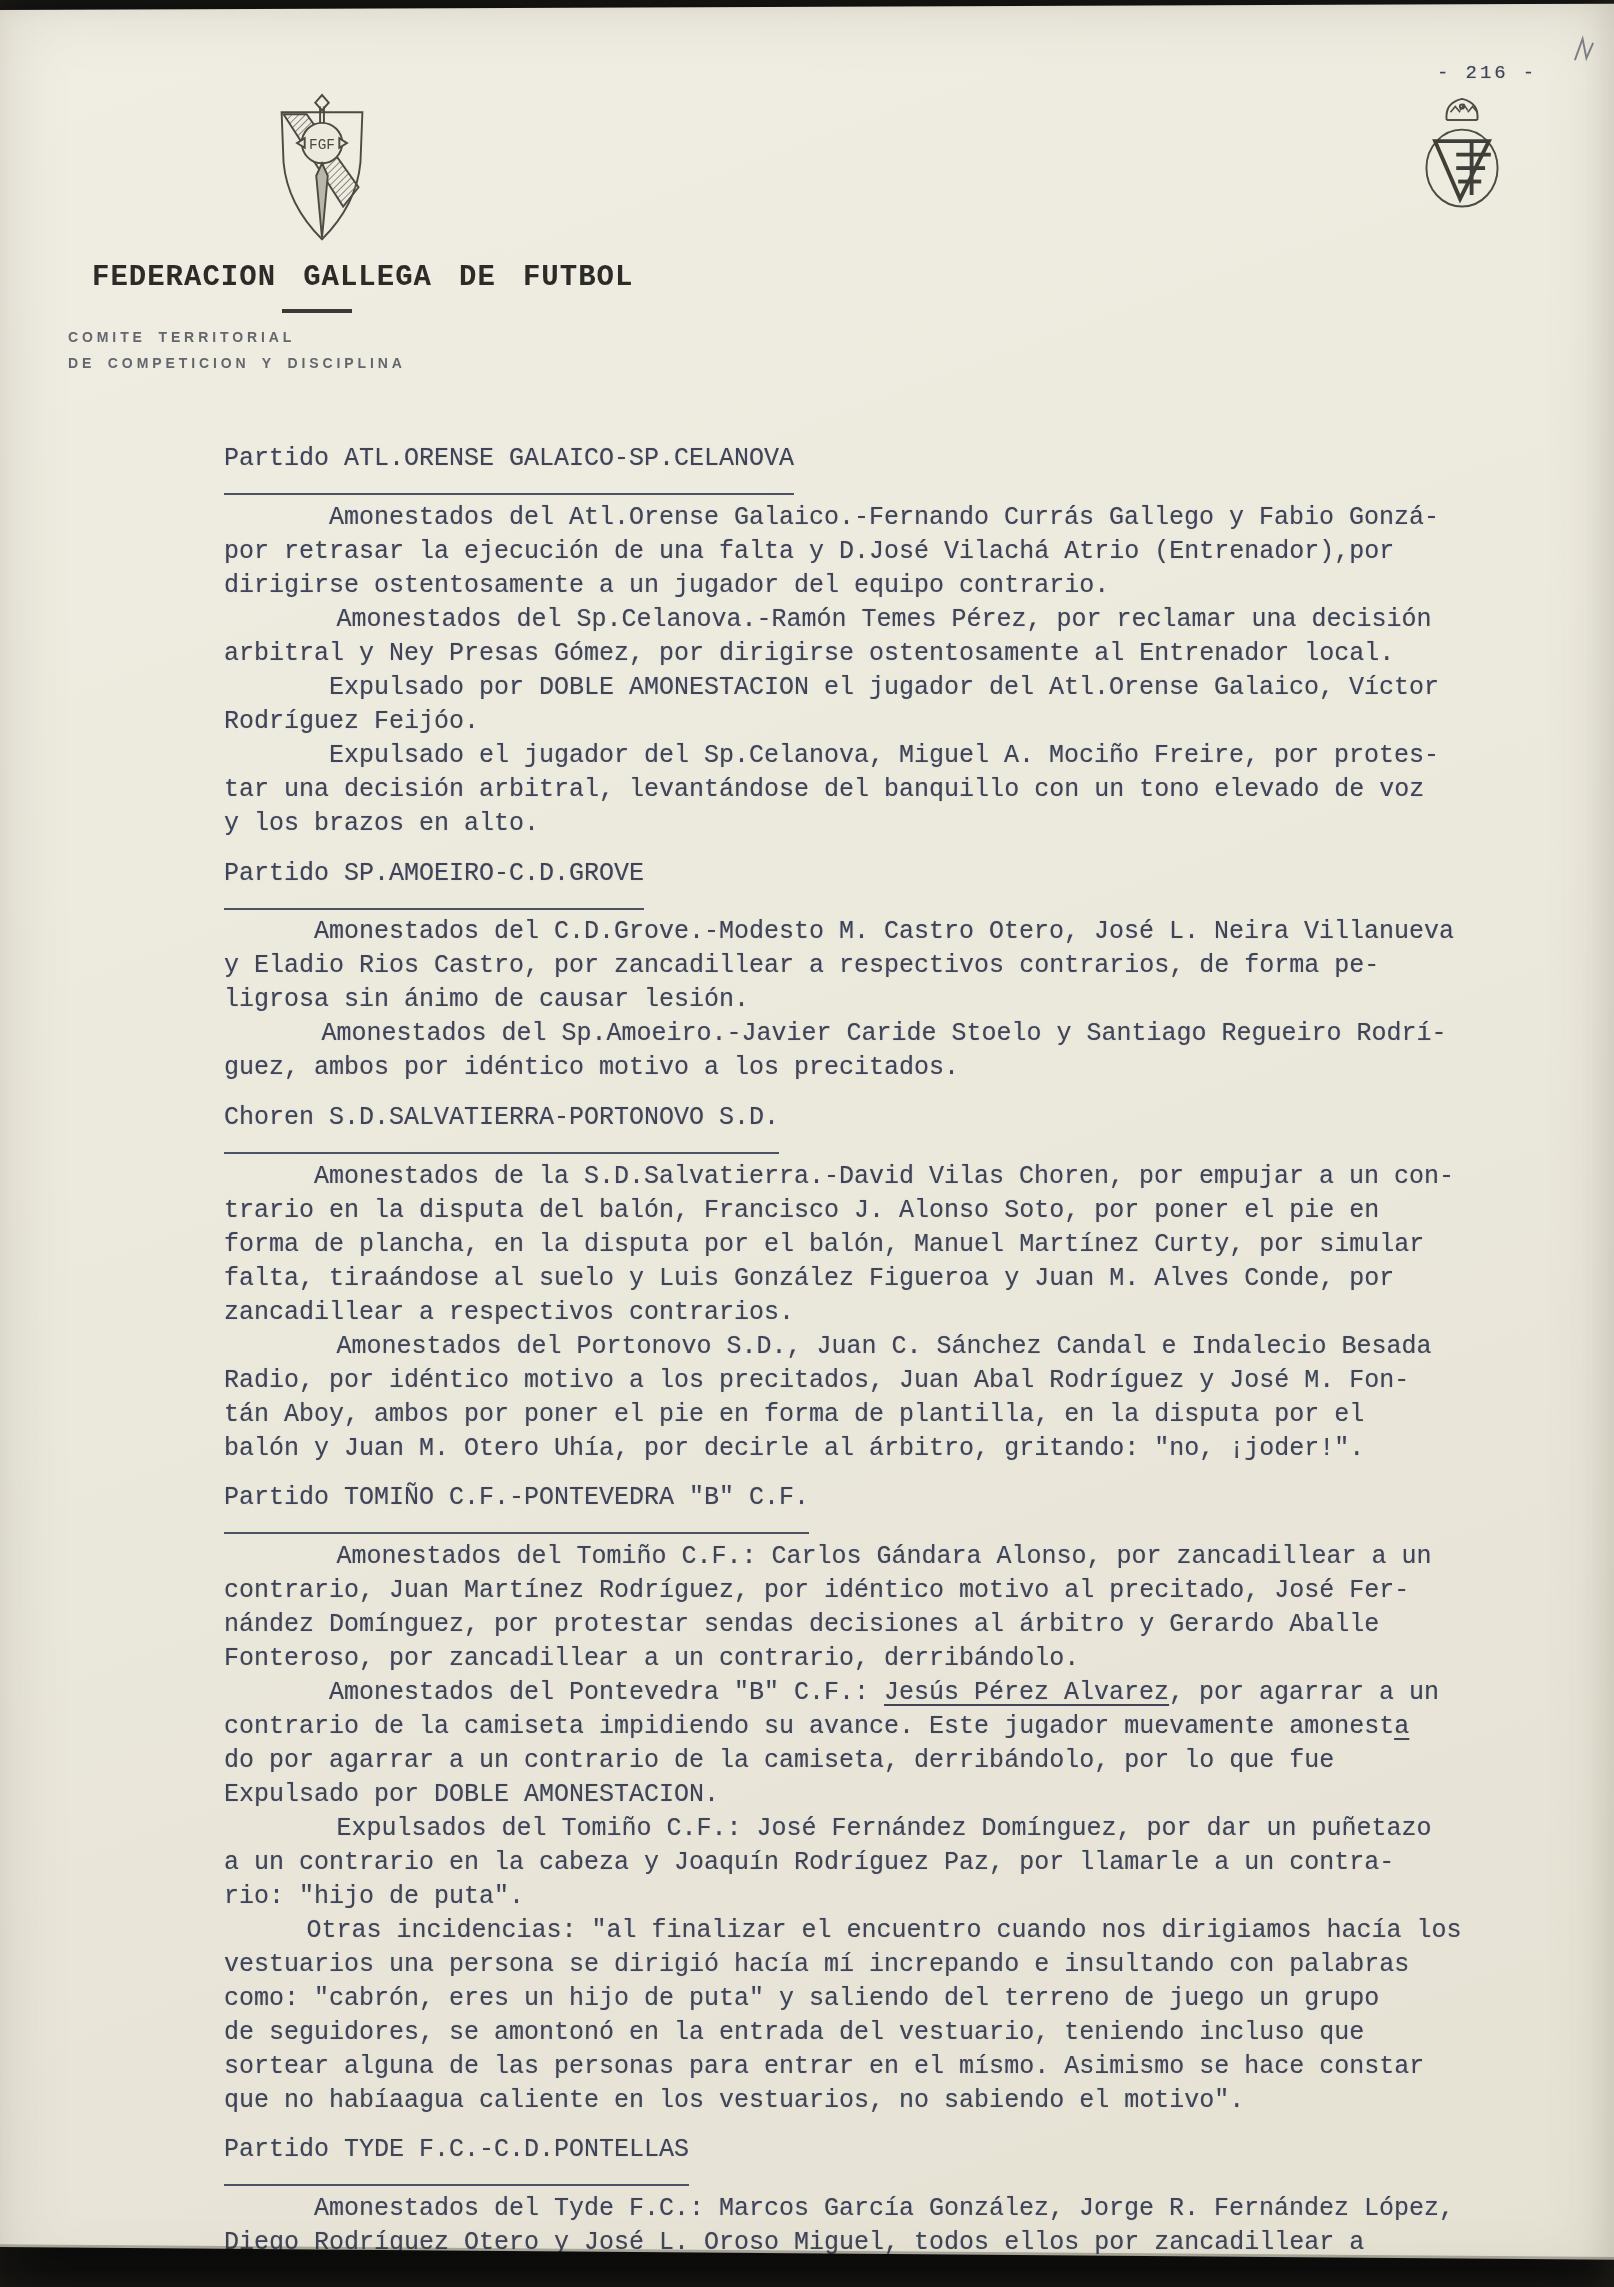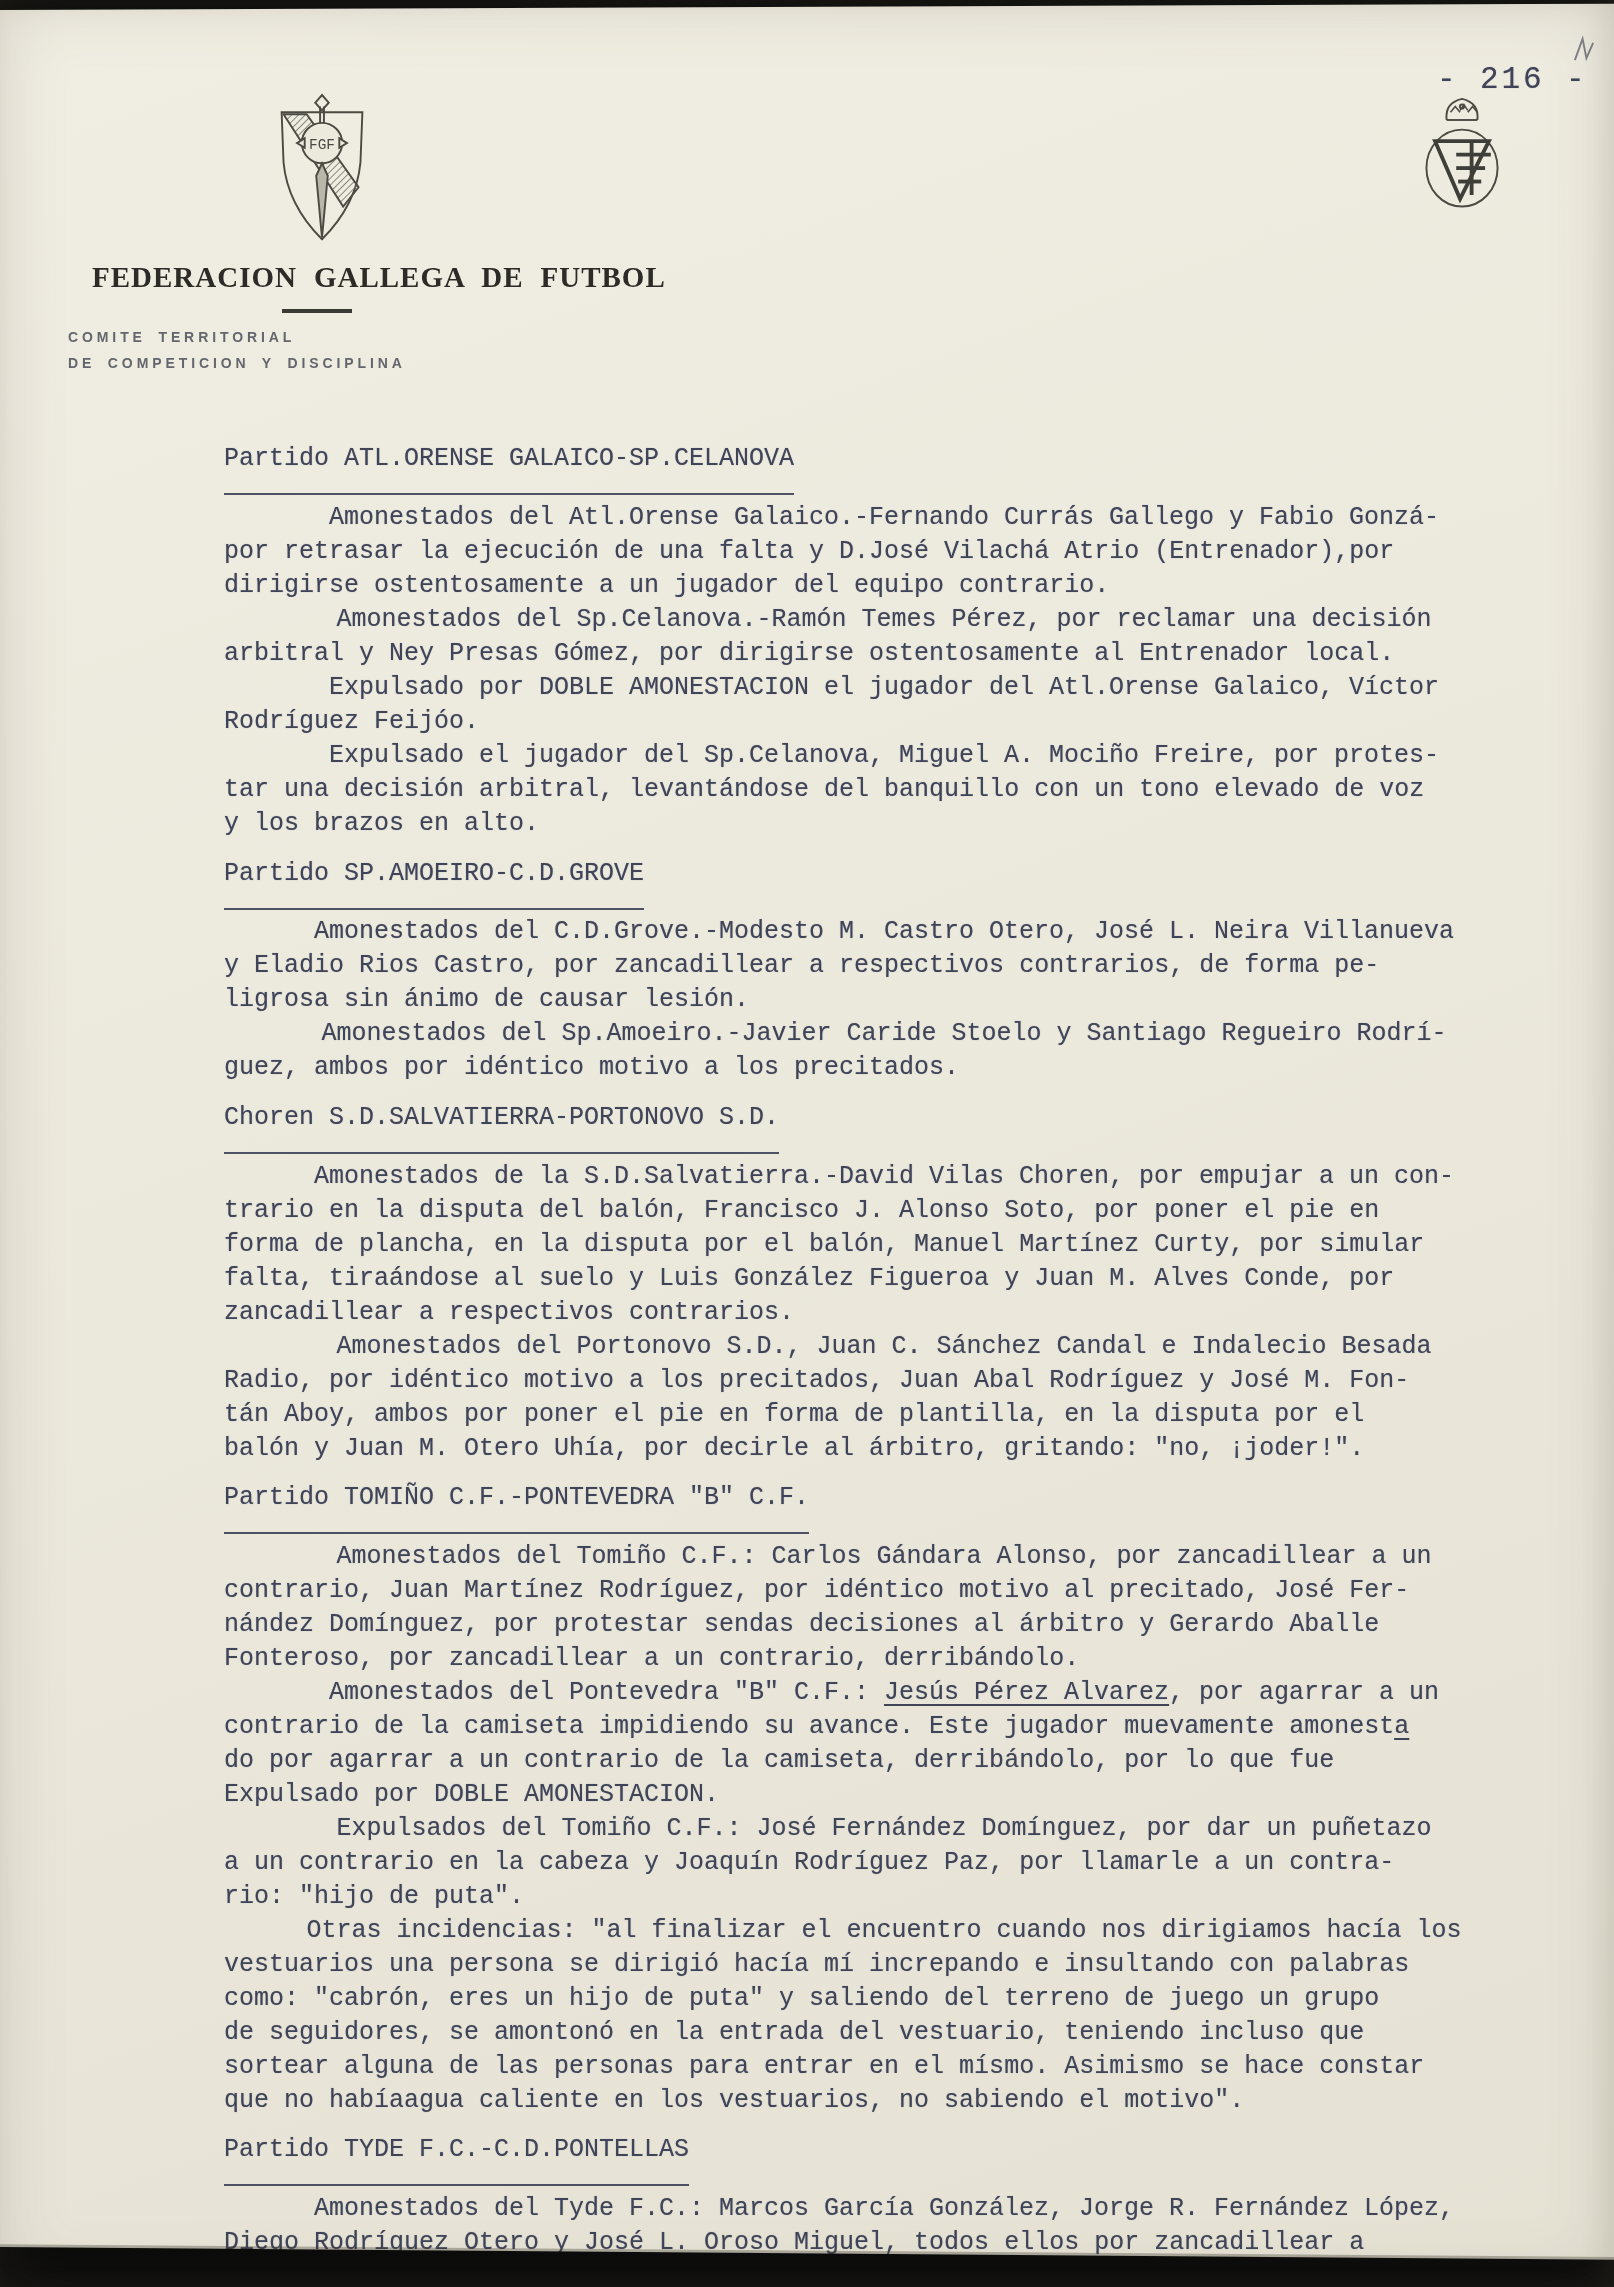--- a/index.html
+++ b/index.html
@@ -18,27 +18,27 @@
     position:absolute;left:-19.3px;top:-17.4px;width:1661px;height:27px;
     background:#0a0a0a;transform:rotate(-0.22deg);transform-origin:left bottom;
   }
   .scan-band-bottom{
     position:absolute;left:-19.3px;bottom:-13.5px;width:1661px;height:41px;
     background:#0a0a0a;transform:rotate(0.45deg);transform-origin:right bottom;
     box-shadow:0 -2.9px 0 rgba(60,58,50,.35);
   }
   .page-number{
     position:absolute;left:1437px;top:62px;
-    font-size:31px;letter-spacing:2.9px;color:#3e4358;
+    font-size:19px;letter-spacing:2.9px;color:#3e4358;
     text-shadow:0 0 1px rgba(62,67,88,.45);
     text-align:center;
   }
   .org-name{
     position:absolute;left:92px;top:261px;
-    font-family:Liberation Serif, serif;
+    font-family:Liberation Mono, monospace;
     font-weight:bold;font-size:29px;letter-spacing:1px;word-spacing:8.7px;
     color:#2c2b27;
   }
   .org-rule{
     position:absolute;left:282px;top:309px;width:70px;height:3.9px;background:#3a3a35;
   }
   .committee{
     position:absolute;left:68px;top:324px;width:507px;text-align:left;
     font-family:"Liberation Sans","DejaVu Sans",sans-serif;
     font-weight:bold;font-size:14px;letter-spacing:3.9px;word-spacing:4.8px;

